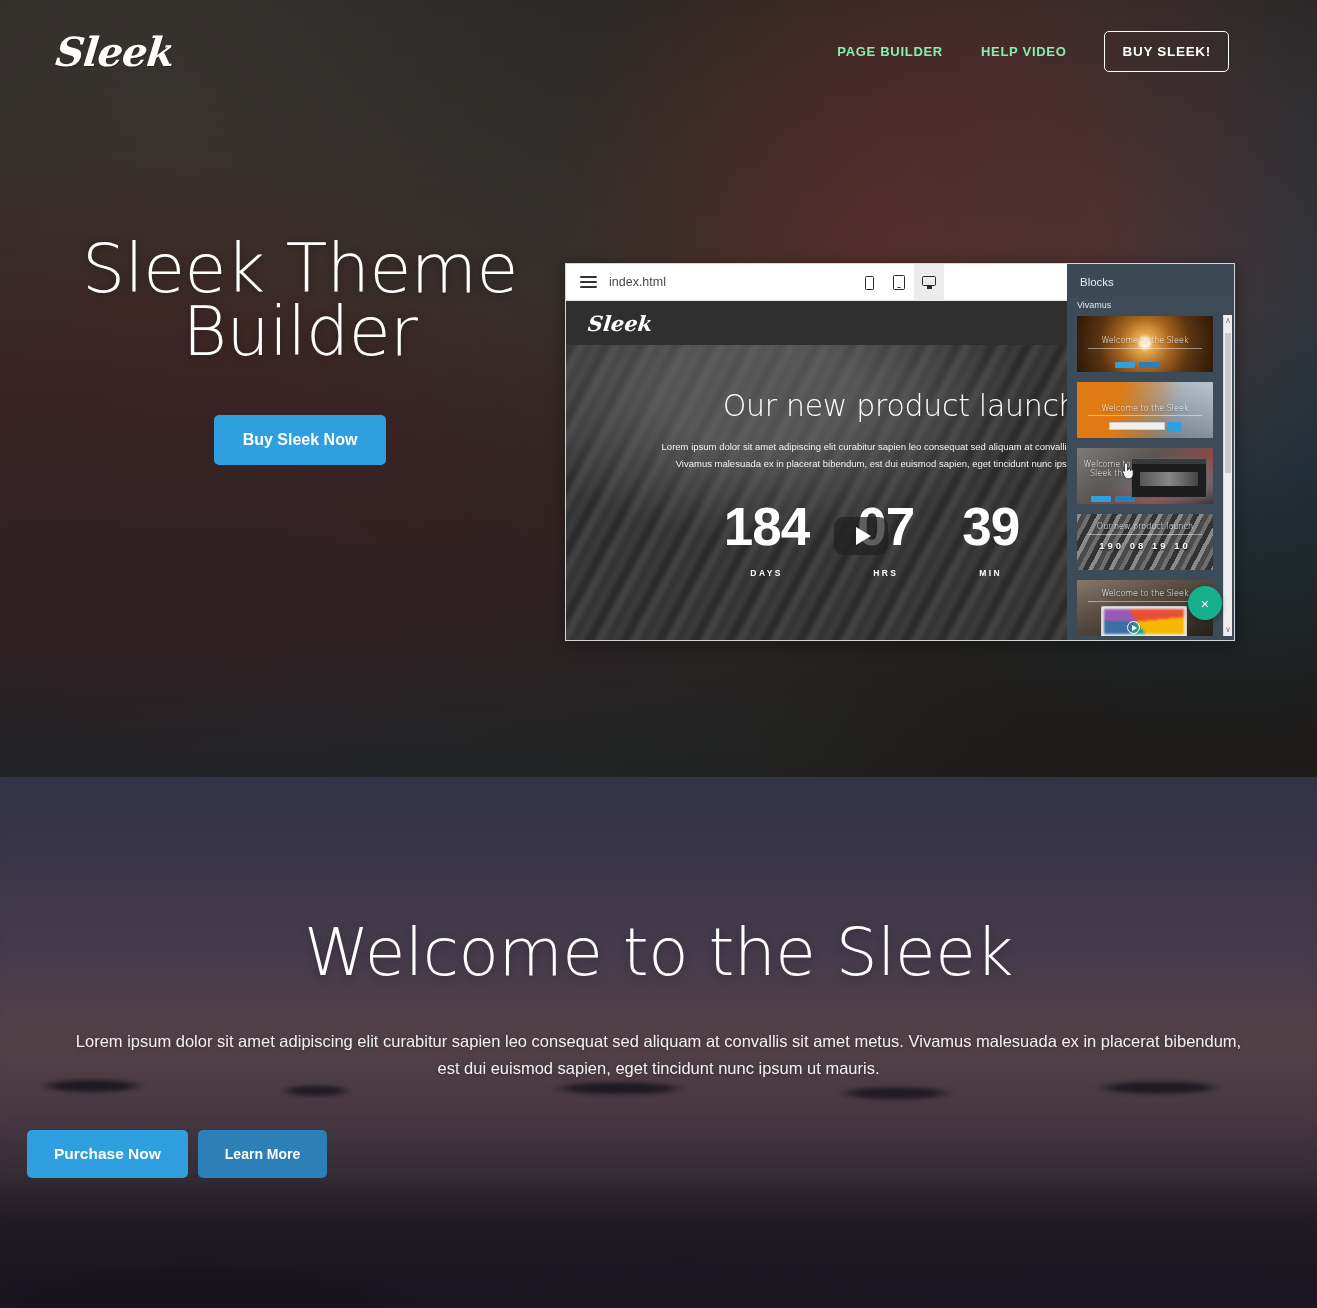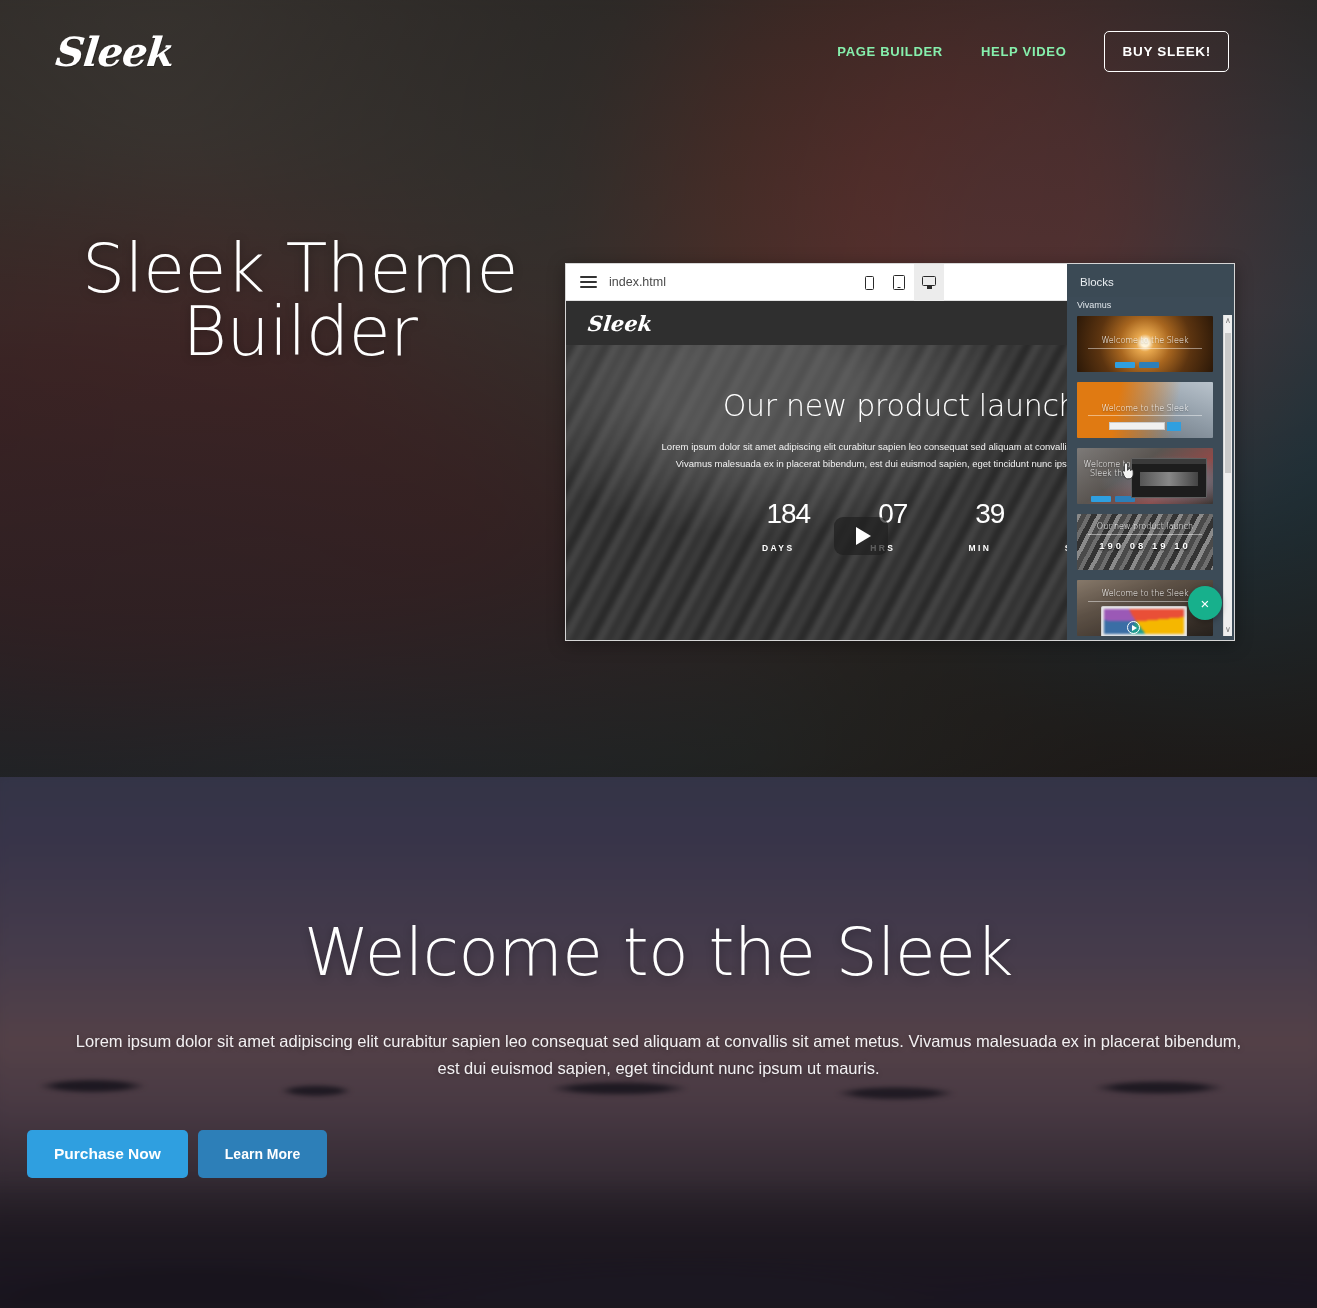--- a/index.html
+++ b/index.html
@@ -171,21 +171,21 @@
     white-space: nowrap;
   }
   .mk-p {
     margin: 18px auto 0; width: 480px; font-size: 9.5px; line-height: 1.75;
     color: rgba(255,255,255,0.93);
   }
   .mk-count {
     display: flex; justify-content: center; gap: 48px;
     margin-top: 28px; padding-left: 48px;
   }
-  .mk-cv { font-size: 28px; font-weight: normal; line-height: 1; letter-spacing: -1px; margin-left: 20px; }
+  .mk-cv { font-size: 53px; font-weight: bold; line-height: 1; letter-spacing: -1px; }
   .mk-cl { font-size: 8.5px; font-weight: bold; letter-spacing: 2.4px; margin-top: 15px; }
   .mk-play {
     position: absolute; z-index: 8; left: 268px; top: 172px;
     width: 54px; height: 38px; border-radius: 9px;
     background: rgba(32,32,32,0.72);
     display: flex; align-items: center; justify-content: center;
     cursor: pointer;
   }
   .mk-play::after {
     content: ""; width: 0; height: 0;
@@ -364,20 +364,21 @@
         <a class="nav-link" href="#">HELP VIDEO</a>
         <button class="nav-btn">BUY SLEEK!</button>
       </div>
     </nav>
 
     <div class="hero-left">
       <h1 class="hero-title">
         <span>Sleek Theme</span><br>
         <span>Builder</span>
       </h1>
+      <button class="hero-cta">Buy Sleek Now</button>
     </div>
 
     <div class="mockup">
 
       <div class="mk-toolbar">
         <span class="mk-burger">
             <i></i>
             <i></i>
             <i></i>
           </span>

